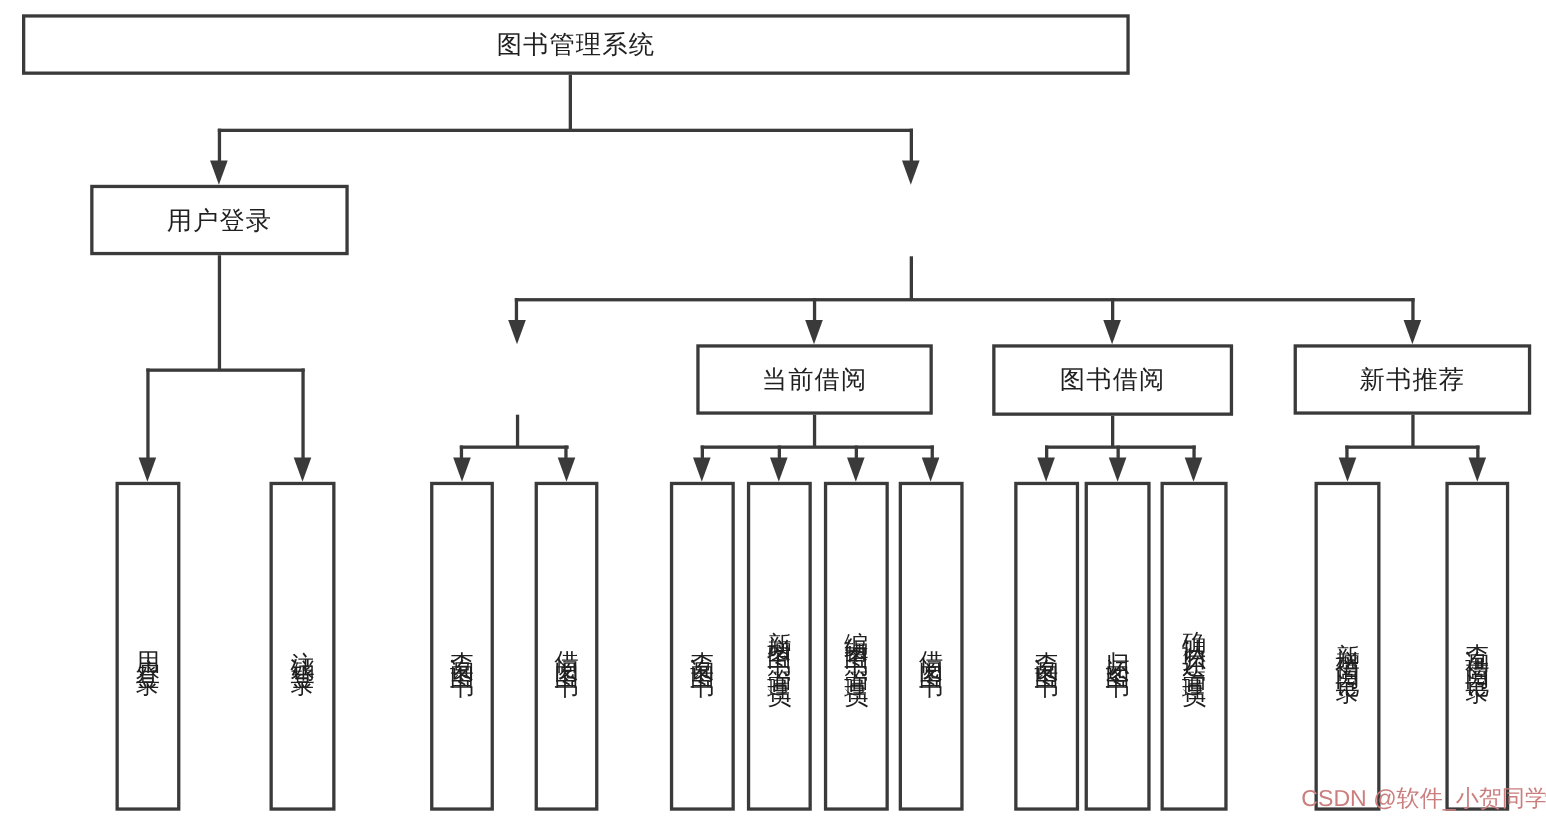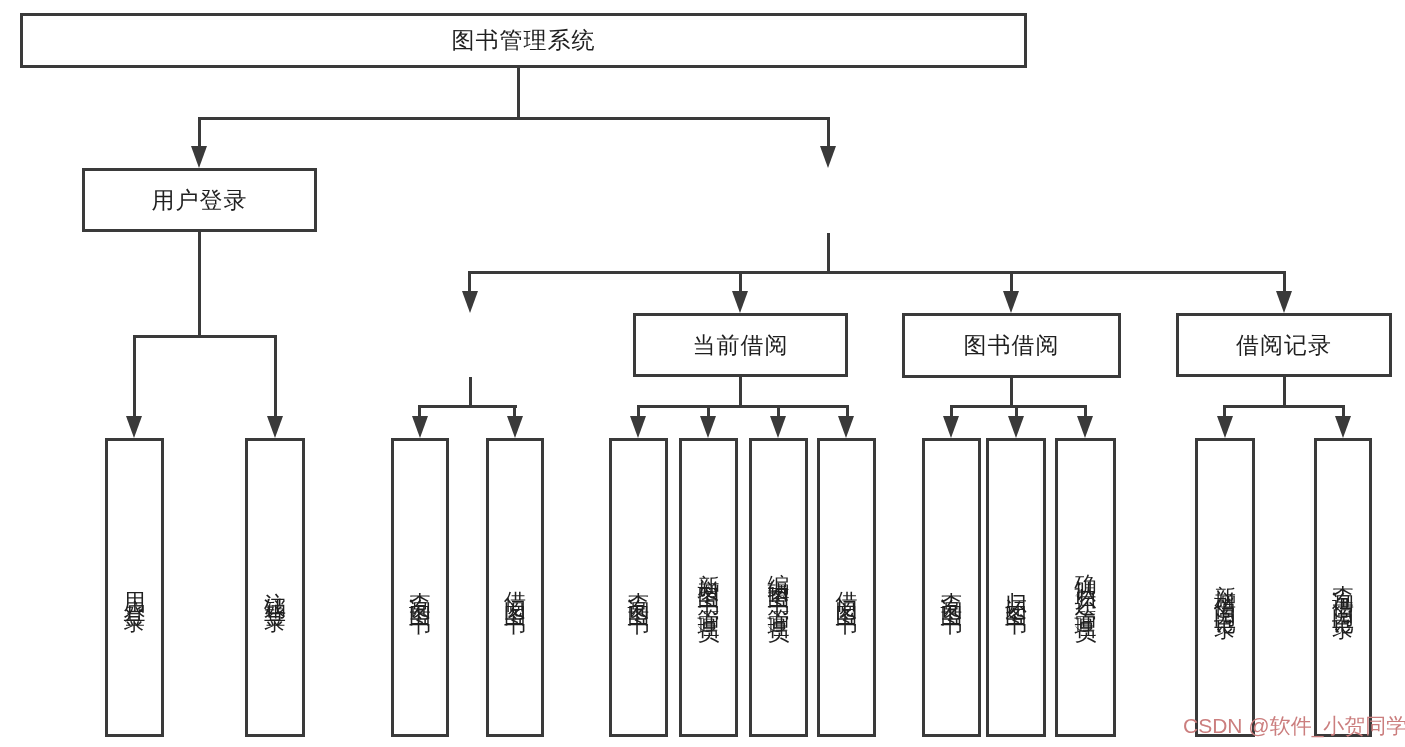--- a/index.html
+++ b/index.html
@@ -88,21 +88,21 @@
   <div class="ah" style="left:1003px;top:291px"></div>
   <div class="ah" style="left:1276px;top:291px"></div>
 
   <div class="node" style="left:633px;top:313px;width:215px;height:64px">
     <span>当前借阅</span>
   </div>
   <div class="node" style="left:902px;top:313px;width:219px;height:65px">
     <span>图书借阅</span>
   </div>
   <div class="node" style="left:1176px;top:313px;width:216px;height:64px">
-    <span>借阅记录</span>
+    <span>新书推荐</span>
   </div>
 
   <div class="vl" style="left:469px;top:377px;height:30px"></div>
   <div class="hl" style="left:418px;top:405px;width:99px"></div>
   <div class="vl" style="left:418px;top:405px;height:13px"></div>
   <div class="vl" style="left:513px;top:405px;height:13px"></div>
   <div class="ah" style="left:412px;top:416px"></div>
   <div class="ah" style="left:507px;top:416px"></div>
 
   <div class="vl" style="left:739px;top:377px;height:30px"></div>

